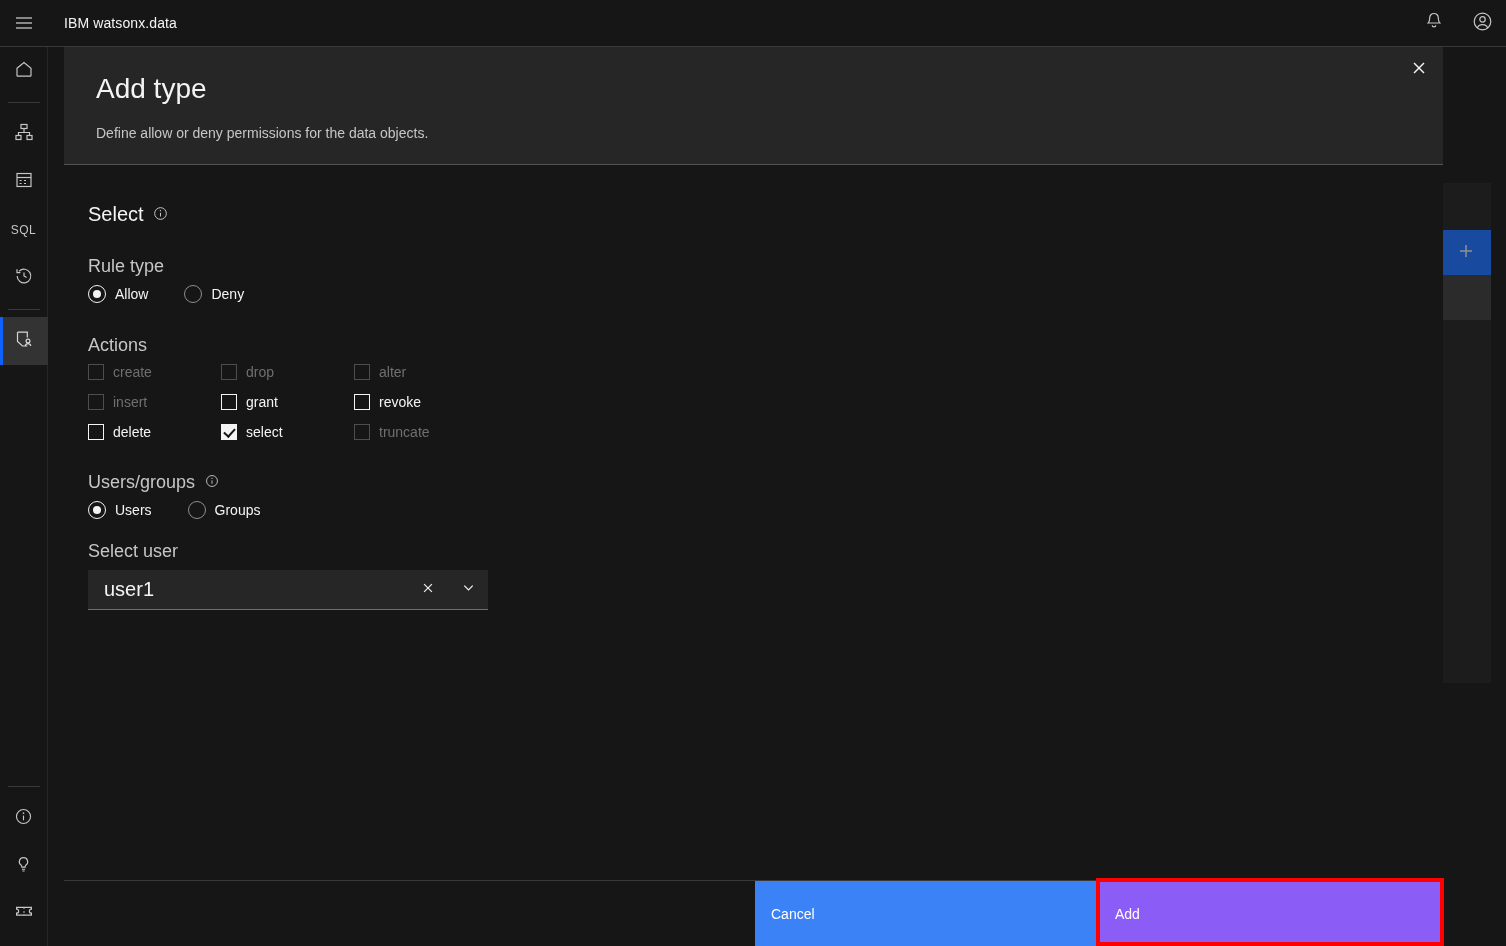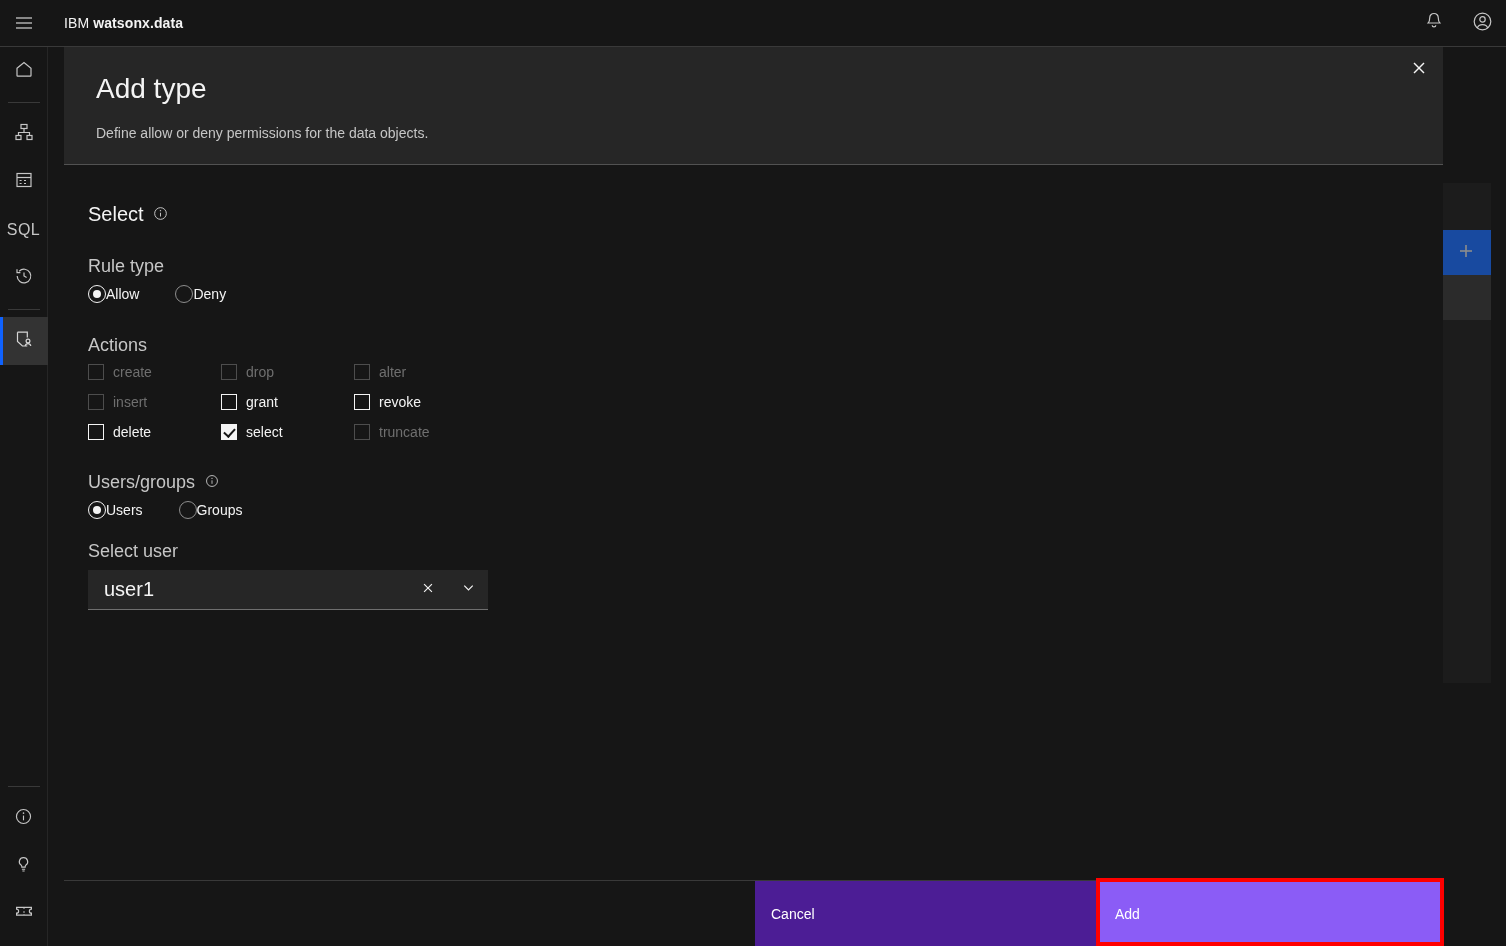--- a/index.html
+++ b/index.html
@@ -25,21 +25,21 @@
     display: flex; align-items: center; justify-content: center;
     cursor: pointer;
   }
   .hamburger svg { display: block; }
   .brand {
     margin-left: 16px;
     font-size: 14px; color: #f4f4f4;
     letter-spacing: .1px;
     white-space: nowrap;
   }
-  .brand .bold { font-weight: 700; }
+  .brand .bold { font-weight: 400; }
   .header-right {
     margin-left: auto; display: flex; align-items: center; height: 47px;
   }
   .header-icon {
     width: 48px; height: 47px;
     display: flex; align-items: center; justify-content: center;
     cursor: pointer;
   }
 
   
@@ -134,21 +134,21 @@
     margin-bottom: 32px;
   }
 
   .field-label {
     font-size: 18px; color: #c6c6c6; line-height: 16px;
     margin-bottom: 11px;
     display: flex; align-items: center; gap: 10px;
   }
 
   .radio-row { display: flex; align-items: center; gap: 36px; margin-bottom: 34px; }
-  .radio-opt { display: flex; align-items: center; cursor: pointer; }
+  .radio-opt { display: flex; align-items: center; gap: 9px; cursor: pointer; }
   .radio-mark {
     width: 18px; height: 18px; border-radius: 50%;
     border: 1px solid #8d8d8d; position: relative;
     display: inline-block; flex: 0 0 auto;
   }
   .radio-opt.selected .radio-mark { border-color: #f4f4f4; }
   .radio-opt.selected .radio-mark::after {
     content: ""; position: absolute; left: 4px; top: 4px;
     width: 8px; height: 8px; border-radius: 50%; background: #f4f4f4;
   }
@@ -206,21 +206,21 @@
   .btn {
     width: 344px; height: 65px;
     border: none; outline: none;
     font-family: "Liberation Sans", sans-serif;
     font-size: 14px; color: #ffffff;
     text-align: left;
     padding: 0 16px 0 16px;
     display: flex; align-items: center;
     cursor: pointer;
   }
-  .btn-cancel { background: #4c1d95; }
+  .btn-cancel { background: #3b82f6; }
   .btn-add { background: #8b5cf6; }
 
   .highlight-box {
     position: absolute;
     left: 1096px; top: 878px;
     width: 348px; height: 68px;
     border: 4px solid #ff0000;
     z-index: 40;
     pointer-events: none;
   }
@@ -291,21 +291,21 @@
     <span>
       <svg width="20" height="20" viewBox="0 0 20 20" fill="none" stroke="#c6c6c6" stroke-width="1.2">
         <rect x="3" y="3.5" width="14" height="13"></rect>
         <path d="M3 7.5h14"></path>
         <path d="M5.6 10.5h2M10 10.5h2M5.6 13.5h2M10 13.5h2"></path>
       </svg>
     </span>
   </div>
 
   <div class="rail-item">
-    <span style="font-size:16px;color:#c6c6c6;letter-spacing:.5px;">SQL</span>
+    <span style="font-size:12px;color:#c6c6c6;letter-spacing:.5px;">SQL</span>
   </div>
 
   <div class="rail-item">
     <span>
       <svg width="20" height="20" viewBox="0 0 20 20" fill="none" stroke="#c6c6c6" stroke-width="1.2">
         <path d="M3.2 10a6.8 6.8 0 1 0 2-4.8"></path>
         <path d="M3 3.3v3.4h3.4"></path>
         <path d="M10 6.4V10l2.6 1.6"></path>
       </svg>
     </span>

